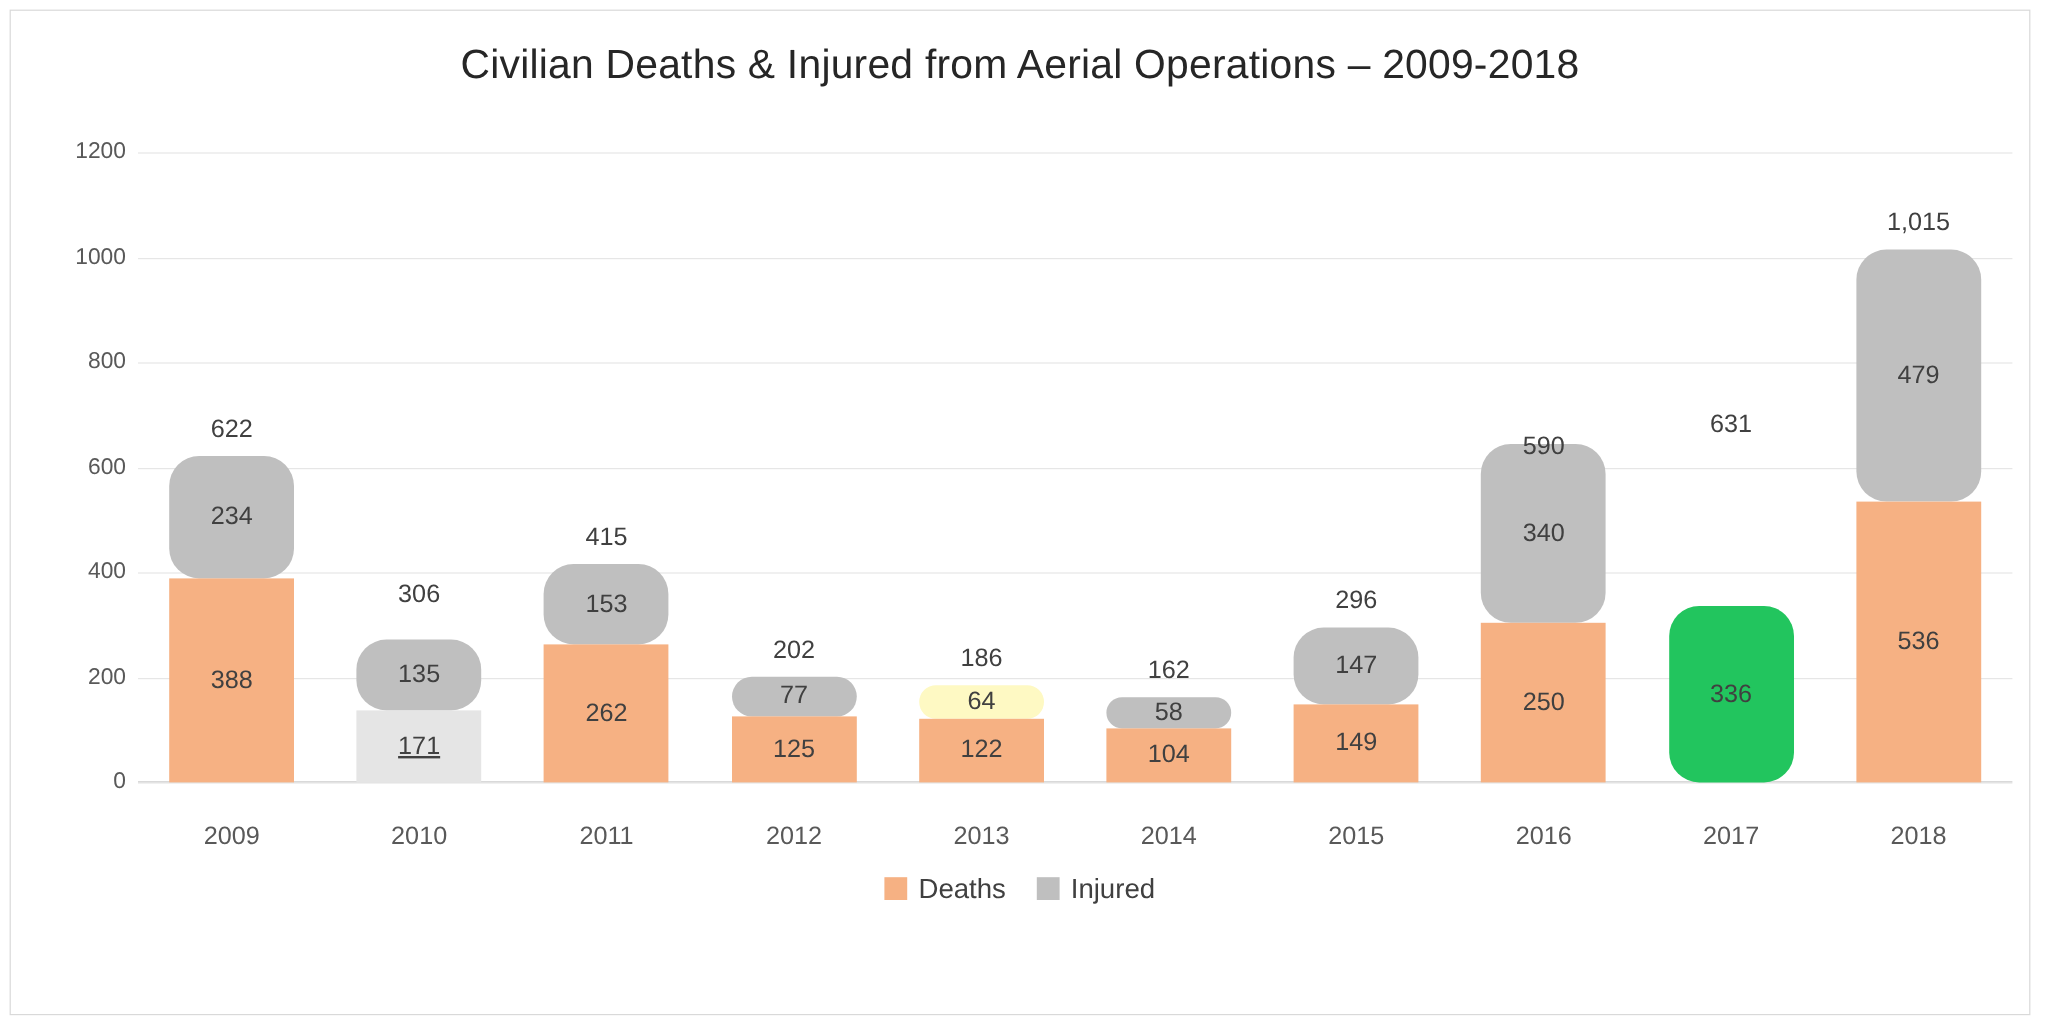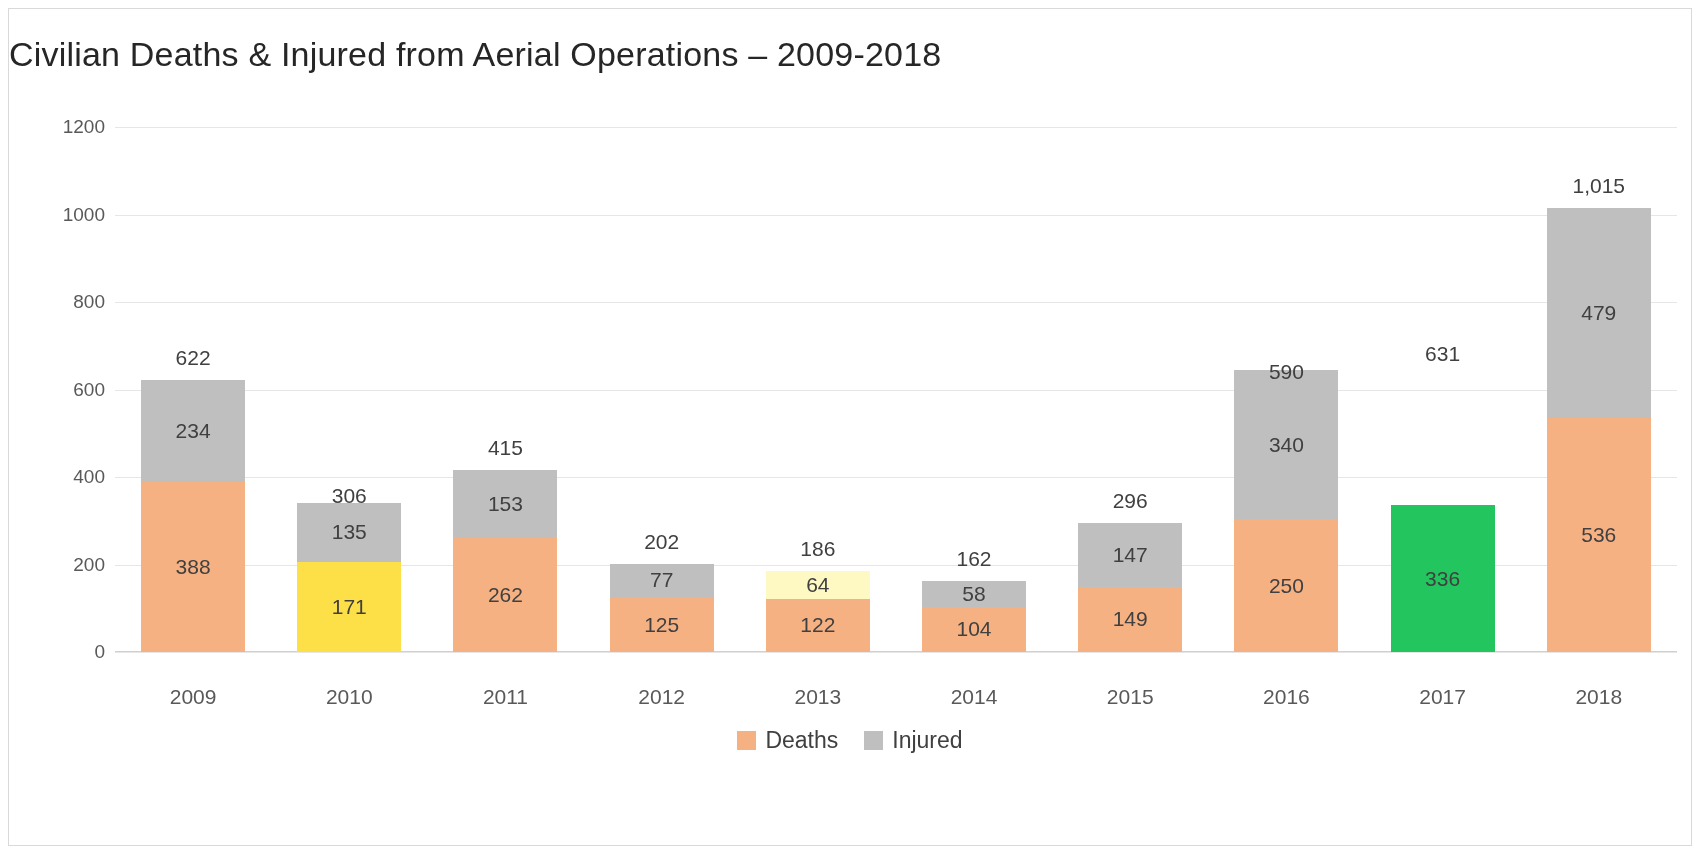--- a/index.html
+++ b/index.html
@@ -24,20 +24,21 @@
     border: 1px solid #d9d9d9;
     box-sizing: border-box;
     background: #ffffff;
   }
 
   .chart-title {
     position: absolute;
     left: 0;
     top: 26px;
     width: 100%;
+    text-align: center;
     font-size: 34px;
     font-weight: 400;
     color: #262626;
     letter-spacing: 0.2px;
   }
 
   
   .plot-area {
     position: absolute;
     left: 106px;
@@ -105,21 +106,21 @@
   .seg {
     width: 100%;
     display: flex;
     align-items: center;
     justify-content: center;
     font-size: 21px;
     color: #404040;
     box-sizing: border-box;
   }
   .seg-deaths { background: #f6b183; }
-  .seg-injured { background: #bfbfbf; }
+  .seg-injured { background: #bfbfbf; border-radius: 25px; }
 
   .total-label {
     position: absolute;
     left: 50%;
     transform: translateX(-50%);
     font-size: 21px;
     color: #404040;
     white-space: nowrap;
   }
 
@@ -193,21 +194,21 @@
         <div class="bar-group">
           <div class="bar-stack">
             <div class="seg seg-injured" style="height: 102.375px; background: rgb(191, 191, 191);">234</div>
             <div class="seg seg-deaths" style="height: 169.75px; background: rgb(246, 177, 131);">388</div>
           </div>
           <div class="total-label" style="bottom: 282.125px;">622</div>
         </div>
         <div class="bar-group">
           <div class="bar-stack">
             <div class="seg seg-injured" style="height: 59.0625px; background: rgb(191, 191, 191);">135</div>
-            <div class="seg seg-deaths" style="height: 90px; background: #fde047;">171</div>
+            <div class="seg seg-deaths" style="height: 60px; background: #e5e5e5; text-decoration: underline;">171</div>
           </div>
           <div class="total-label" style="bottom: 143.875px;">306</div>
         </div>
         <div class="bar-group">
           <div class="bar-stack">
             <div class="seg seg-injured" style="height: 66.9375px; background: rgb(191, 191, 191);">153</div>
             <div class="seg seg-deaths" style="height: 114.625px; background: rgb(246, 177, 131);">262</div>
           </div>
           <div class="total-label" style="bottom: 191.562px;">415</div>
         </div>

